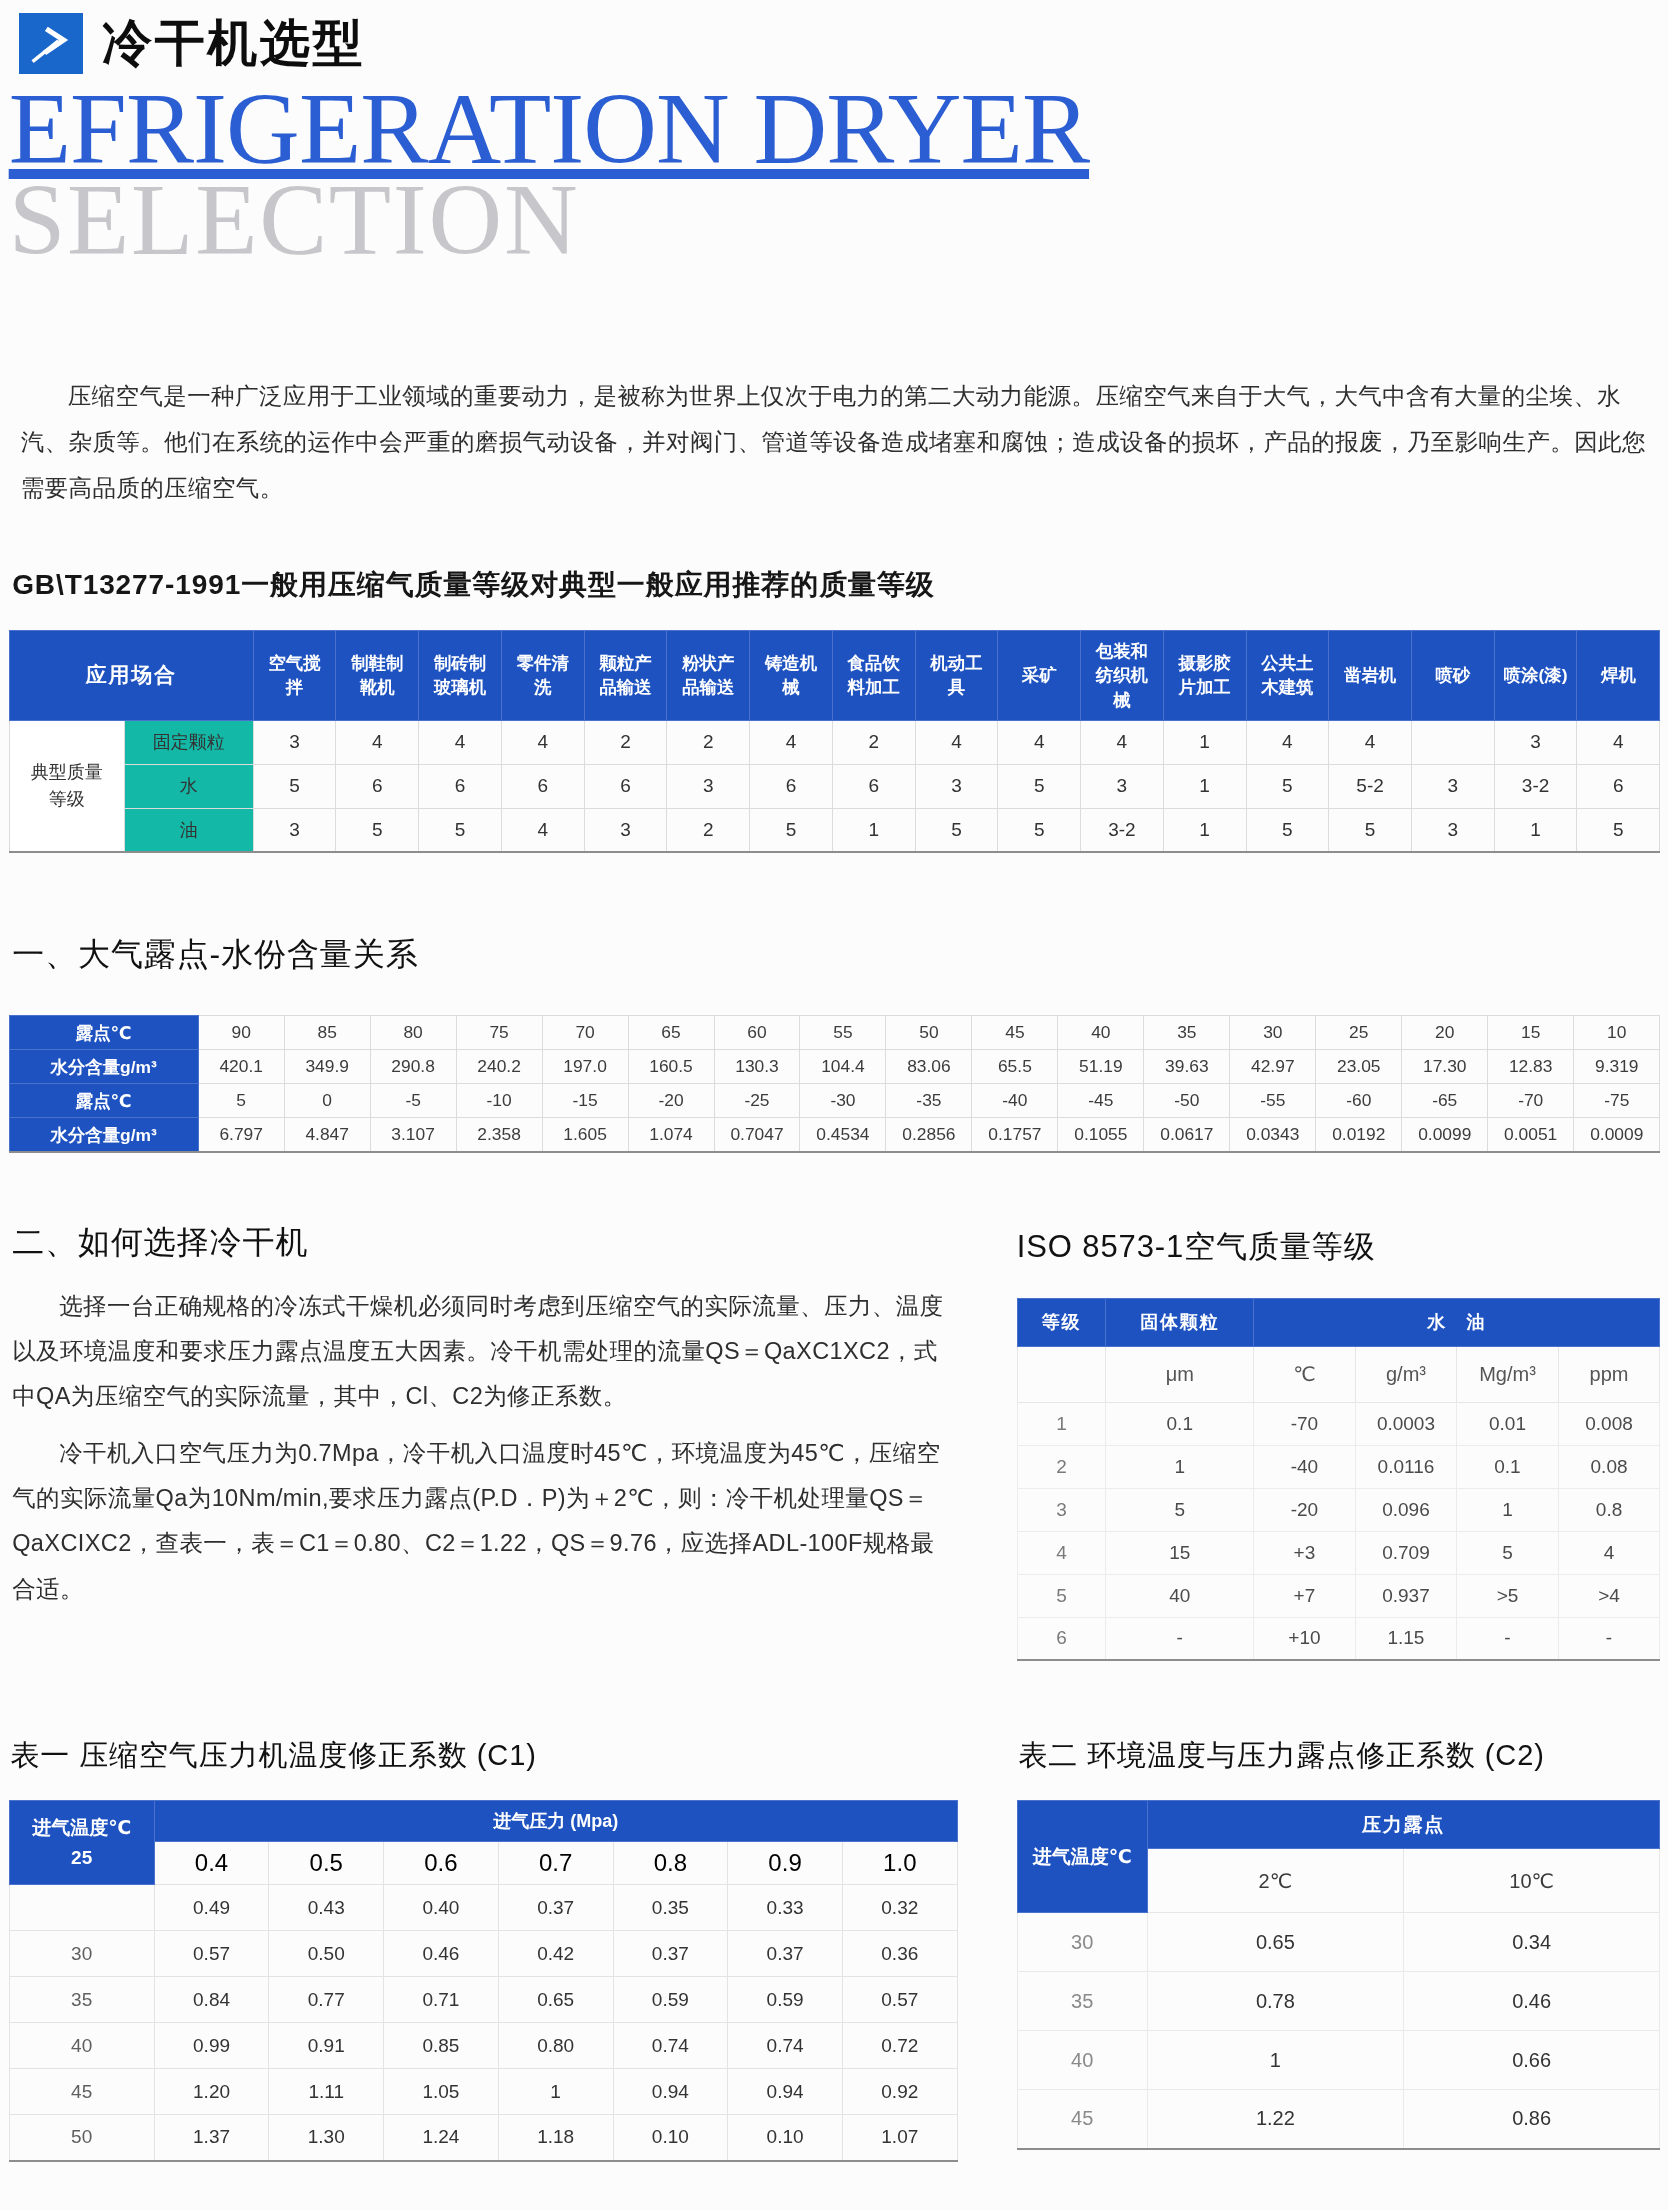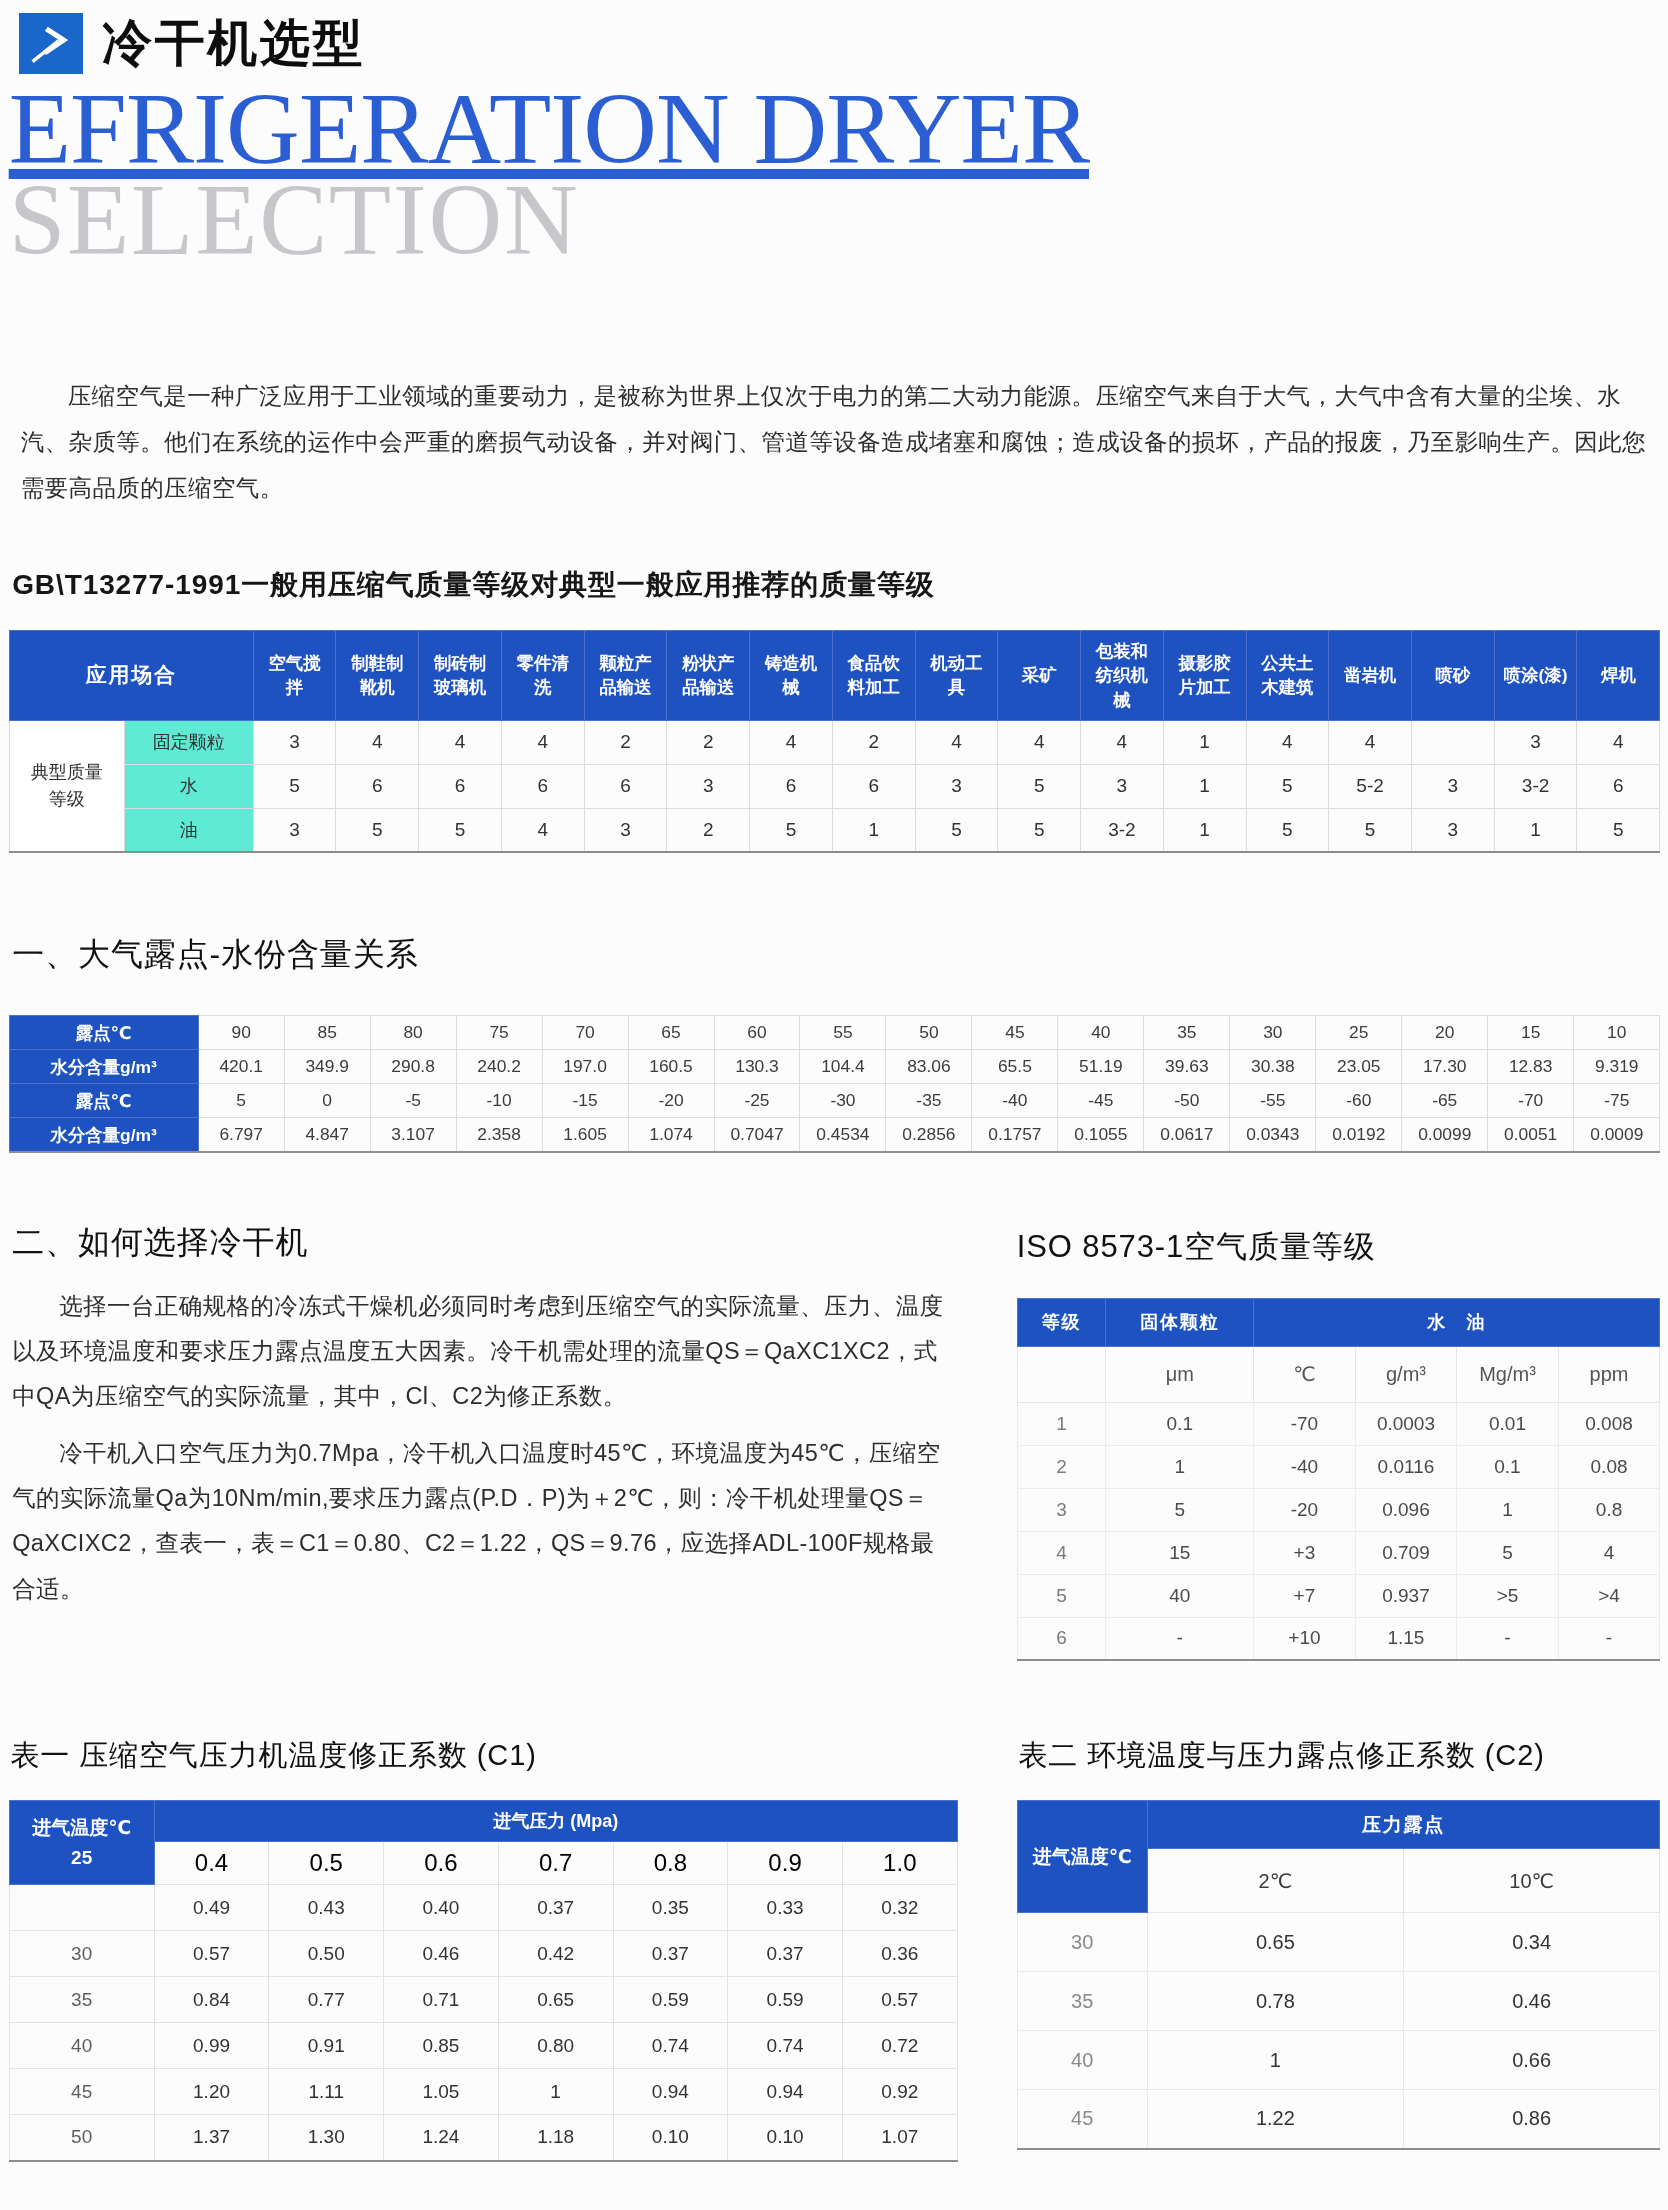--- a/index.html
+++ b/index.html
@@ -42,21 +42,21 @@
     border-top:1.7px solid #bdbdbd; border-bottom:2.6px solid #8d8d8d; }
   .tbl th, .tbl td { border:0.9px solid #dcdcdc; text-align:center; padding:0 5.2px; overflow:hidden; }
   .tbl .blue { background:#1d52c0; color:#fff; font-weight:700; border-color:#4a71cc; }
 
   .gb-title { font-size:28px; font-weight:600; color:#161616; margin:54px 0 0 3.5px; letter-spacing:0.9px; }
   .gb { margin-top:26px; }
   .gb th.col-th { height:90px; font-size:17.4px; line-height:1.4; font-weight:600; padding:0 8.7px; }
   .gb th.corner-th { font-size:21px; letter-spacing:1.7px; }
   .gb td.val { height:44px; font-size:19px; color:#333; }
   .gb th.group-th { background:#fff; color:#333; font-weight:400; font-size:18px; padding:0 19px; line-height:1.5; }
-  .gb th.rowlabel-th { background:#5eead4; color:#333; font-weight:400; font-size:18px; }
+  .gb th.rowlabel-th { background:#14b8a6; color:#333; font-weight:400; font-size:18px; }
 
   .section-title { font-size:32px; font-weight:500; color:#111; margin:0 0 0 3.5px; letter-spacing:0.9px; }
   .sec1-title { margin-top:80px; }
 
   .dew { margin-top:38px; }
   .dew th.dew-label { height:34px; font-size:17.4px; font-weight:600; text-align:center; }
   .dew td.val { height:34px; font-size:17.4px; color:#3c3c3c; }
 
   
   .cols { display:grid; grid-template-columns:949px 1fr; column-gap:59px; margin:68px 0 0 0; }
@@ -262,21 +262,21 @@
           <td class="val">290.8</td>
           <td class="val">240.2</td>
           <td class="val">197.0</td>
           <td class="val">160.5</td>
           <td class="val">130.3</td>
           <td class="val">104.4</td>
           <td class="val">83.06</td>
           <td class="val">65.5</td>
           <td class="val">51.19</td>
           <td class="val">39.63</td>
-          <td class="val">30.38</td>
+          <td class="val">42.97</td>
           <td class="val">23.05</td>
           <td class="val">17.30</td>
           <td class="val">12.83</td>
           <td class="val">9.319</td>
         </tr>
         <tr>
           <th class="blue dew-label">露点℃</th>
           <td class="val">5</td>
           <td class="val">0</td>
           <td class="val">-5</td>

